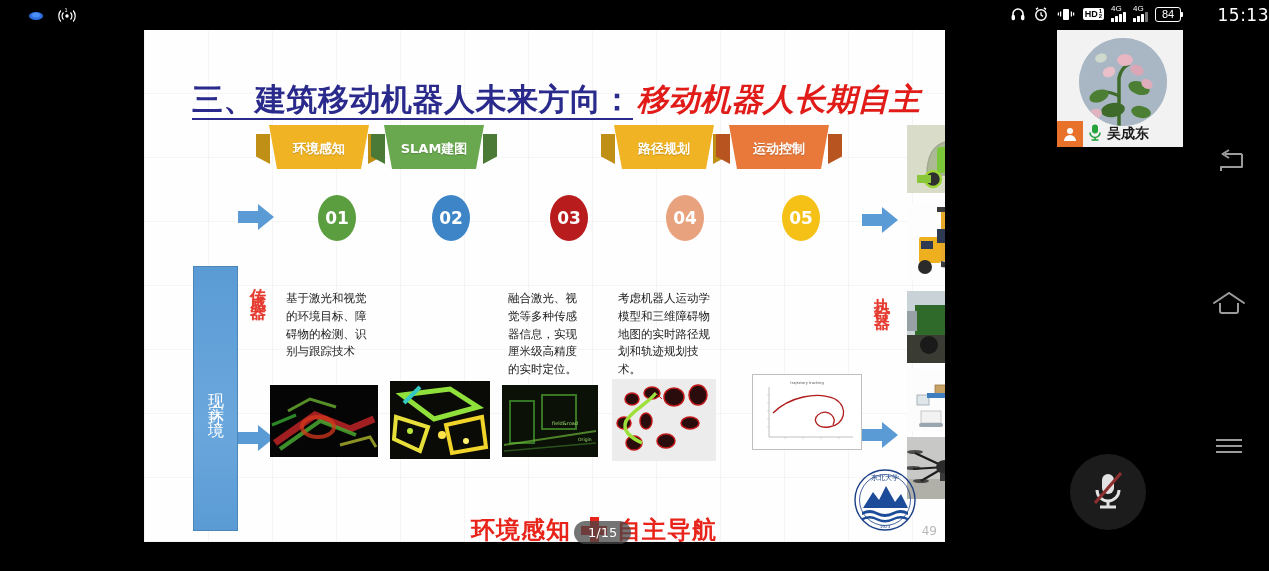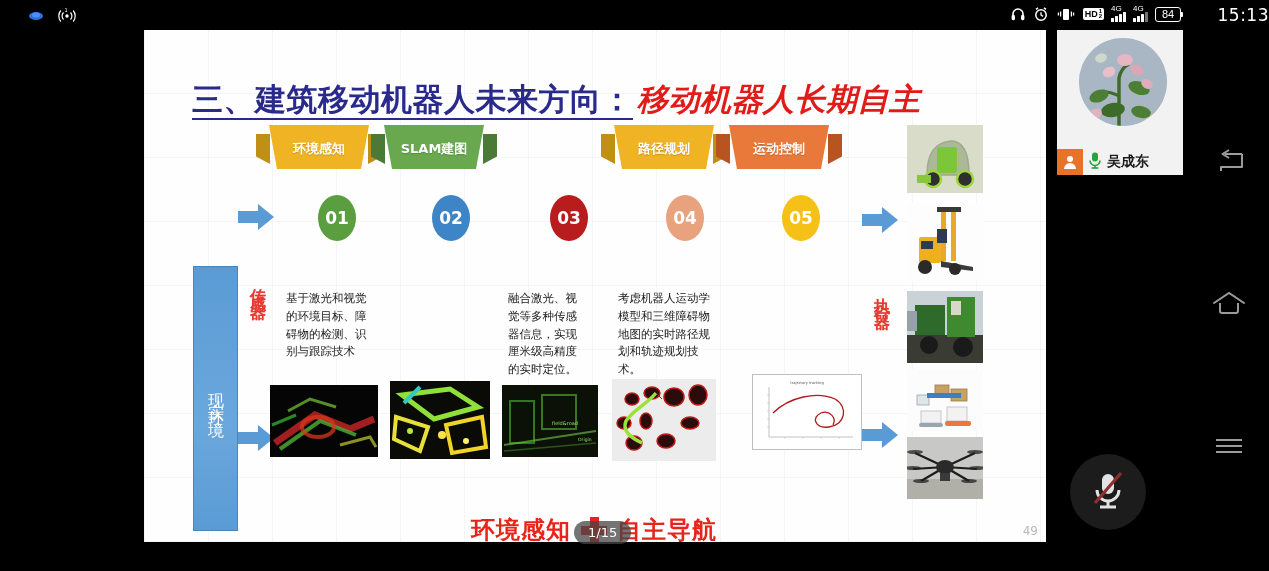--- a/index.html
+++ b/index.html
@@ -37,21 +37,21 @@
     border:1.5px solid #fff; border-radius:3px; font-size:11px; padding:0 3px;
     min-width:26px; text-align:center; position:relative; color:#fff; line-height:13px;
   }
   .batt:after {
     content:""; position:absolute; right:-3px; top:4px; width:2px; height:5px; background:#fff; border-radius:0 1px 1px 0;
   }
 
   
   .slide {
     position: absolute; left: 144px; top: 29px;
-    width: 902px; height: 513px;
+    width: 801px; height: 513px;
     background: #fefefe;
     overflow: hidden;
   }
   .slide-bg-grid {
     position:absolute; inset:0;
     background-image:
       linear-gradient(to right, rgba(0,0,0,.035) 1px, transparent 1px),
       linear-gradient(to bottom, rgba(0,0,0,.035) 1px, transparent 1px);
     background-size: 64px 64px;
   }
@@ -158,21 +158,21 @@
   
   .page-pill {
     position:absolute; left: 574px; top: 521px;
     background: rgba(70,70,70,.75); color:#fff; font-size:13px;
     border-radius:13px; padding:4px 14px; z-index:30;
     font-family:"DejaVu Sans", sans-serif;
   }
 
   
   .participant {
-    position:absolute; left: 1057px; top: 30px; width: 126px; height: 145px;
+    position:absolute; left: 1057px; top: 30px; width: 126px; height: 117px;
     background: #f2f2f2; z-index: 35; overflow:hidden;
   }
   .avatar {
     position:absolute; left: 22px; top: 8px; width: 88px; height: 88px; border-radius:50%;
     overflow:hidden; background:#b9c4d0;
   }
   .p-footer {
     position:absolute; left:0; bottom:0; width:100%; height:26px;
     display:flex; align-items:center; gap:4px;
   }
@@ -494,20 +494,31 @@
 
     <div class="slogan">
       <span class="word">环境感知</span>
       <span class="plusmark"></span>
       <span class="word">自主导航</span>
     </div>
 
     <div class="slide-date">12/3/2021</div>
     <div class="slide-num">49</div>
 
+    <div class="neu-logo">
+      <svg width="64" height="64" viewBox="0 0 64 64">
+        <circle cx="32" cy="32" r="30" fill="none" stroke="#1b3f86" stroke-width="1.4"></circle>
+        <circle cx="32" cy="32" r="25.5" fill="none" stroke="#1b3f86" stroke-width=".8"></circle>
+        <path d="M10 40 L20 24 L26 32 L33 18 L42 34 L48 26 L55 40 Z" fill="#1b4b99"></path>
+        <path d="M9 44 q8 -4 15 0 q8 4 16 0 q8 -4 15 0 l0 3 q-8 -4 -15 0 q-8 4 -16 0 q-7 -4 -15 0 Z" fill="#1b4b99"></path>
+        <path d="M9 50 q8 -4 15 0 q8 4 16 0 q8 -4 15 0 l0 2.5 q-8 -4 -15 0 q-8 4 -16 0 q-7 -4 -15 0 Z" fill="#1b4b99"></path>
+        <text x="32" y="12" font-size="7" fill="#1b3f86" text-anchor="middle" font-family="DejaVu Sans">东北大学</text>
+        <text x="32" y="60" font-size="4.2" fill="#1b3f86" text-anchor="middle" font-family="DejaVu Sans">1923</text>
+      </svg>
+    </div>
   </div>
 
   <div class="page-pill">1/15</div>
 
   <div class="participant">
     <div class="avatar">
       <svg width="88" height="88" viewBox="0 0 88 88">
         <rect width="88" height="88" fill="#a9b7c4"></rect>
         <g>
           <path d="M40 88 L40 40 Q42 30 50 26" stroke="#3f6b2a" stroke-width="3.5" fill="none"></path>

